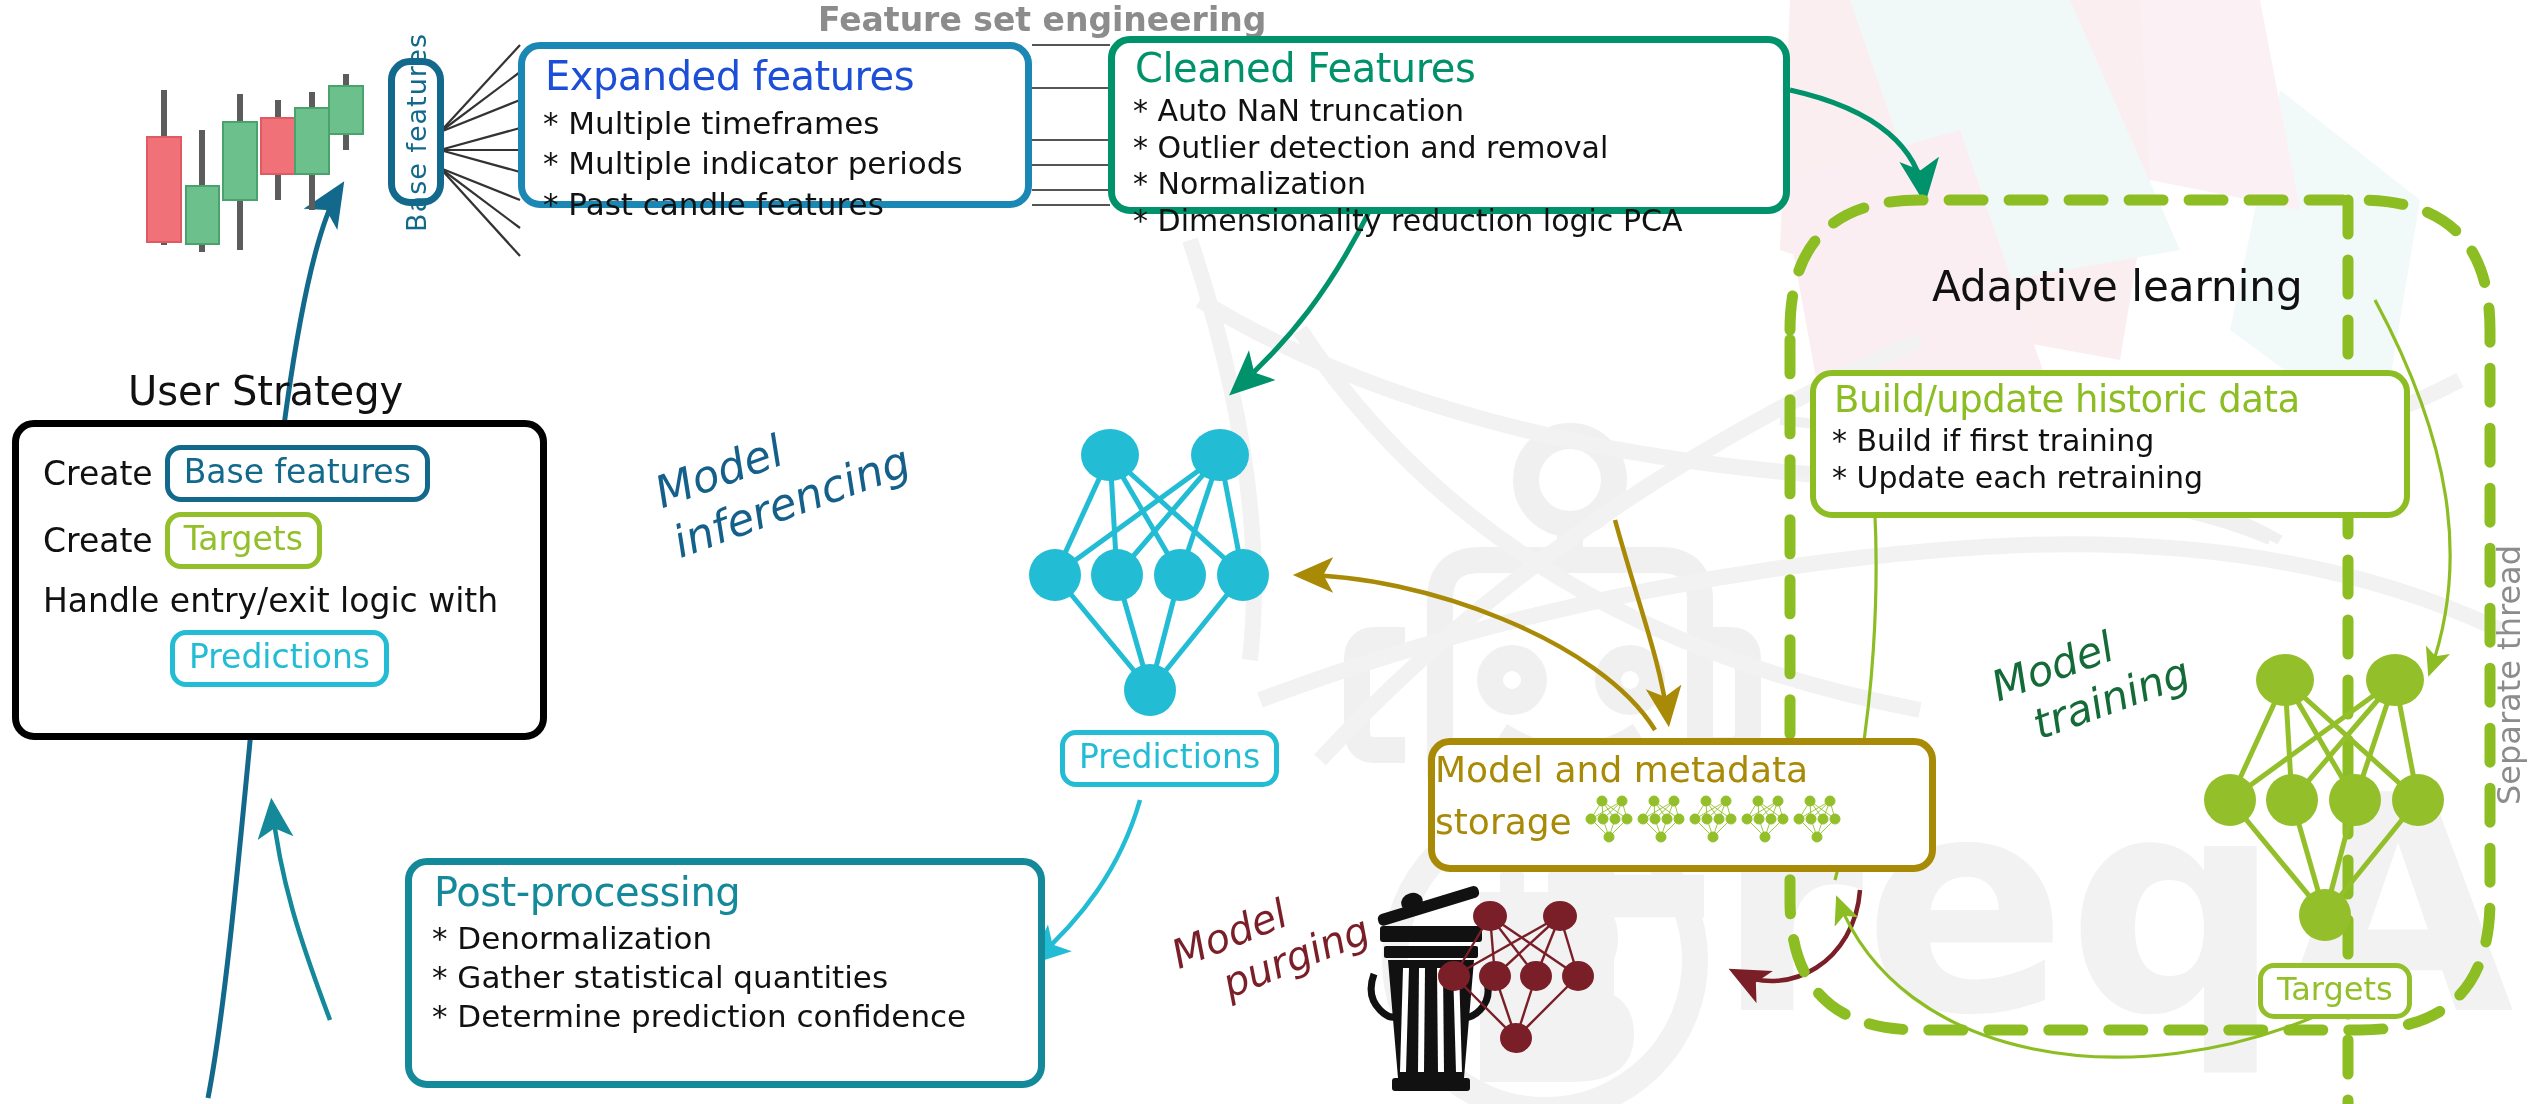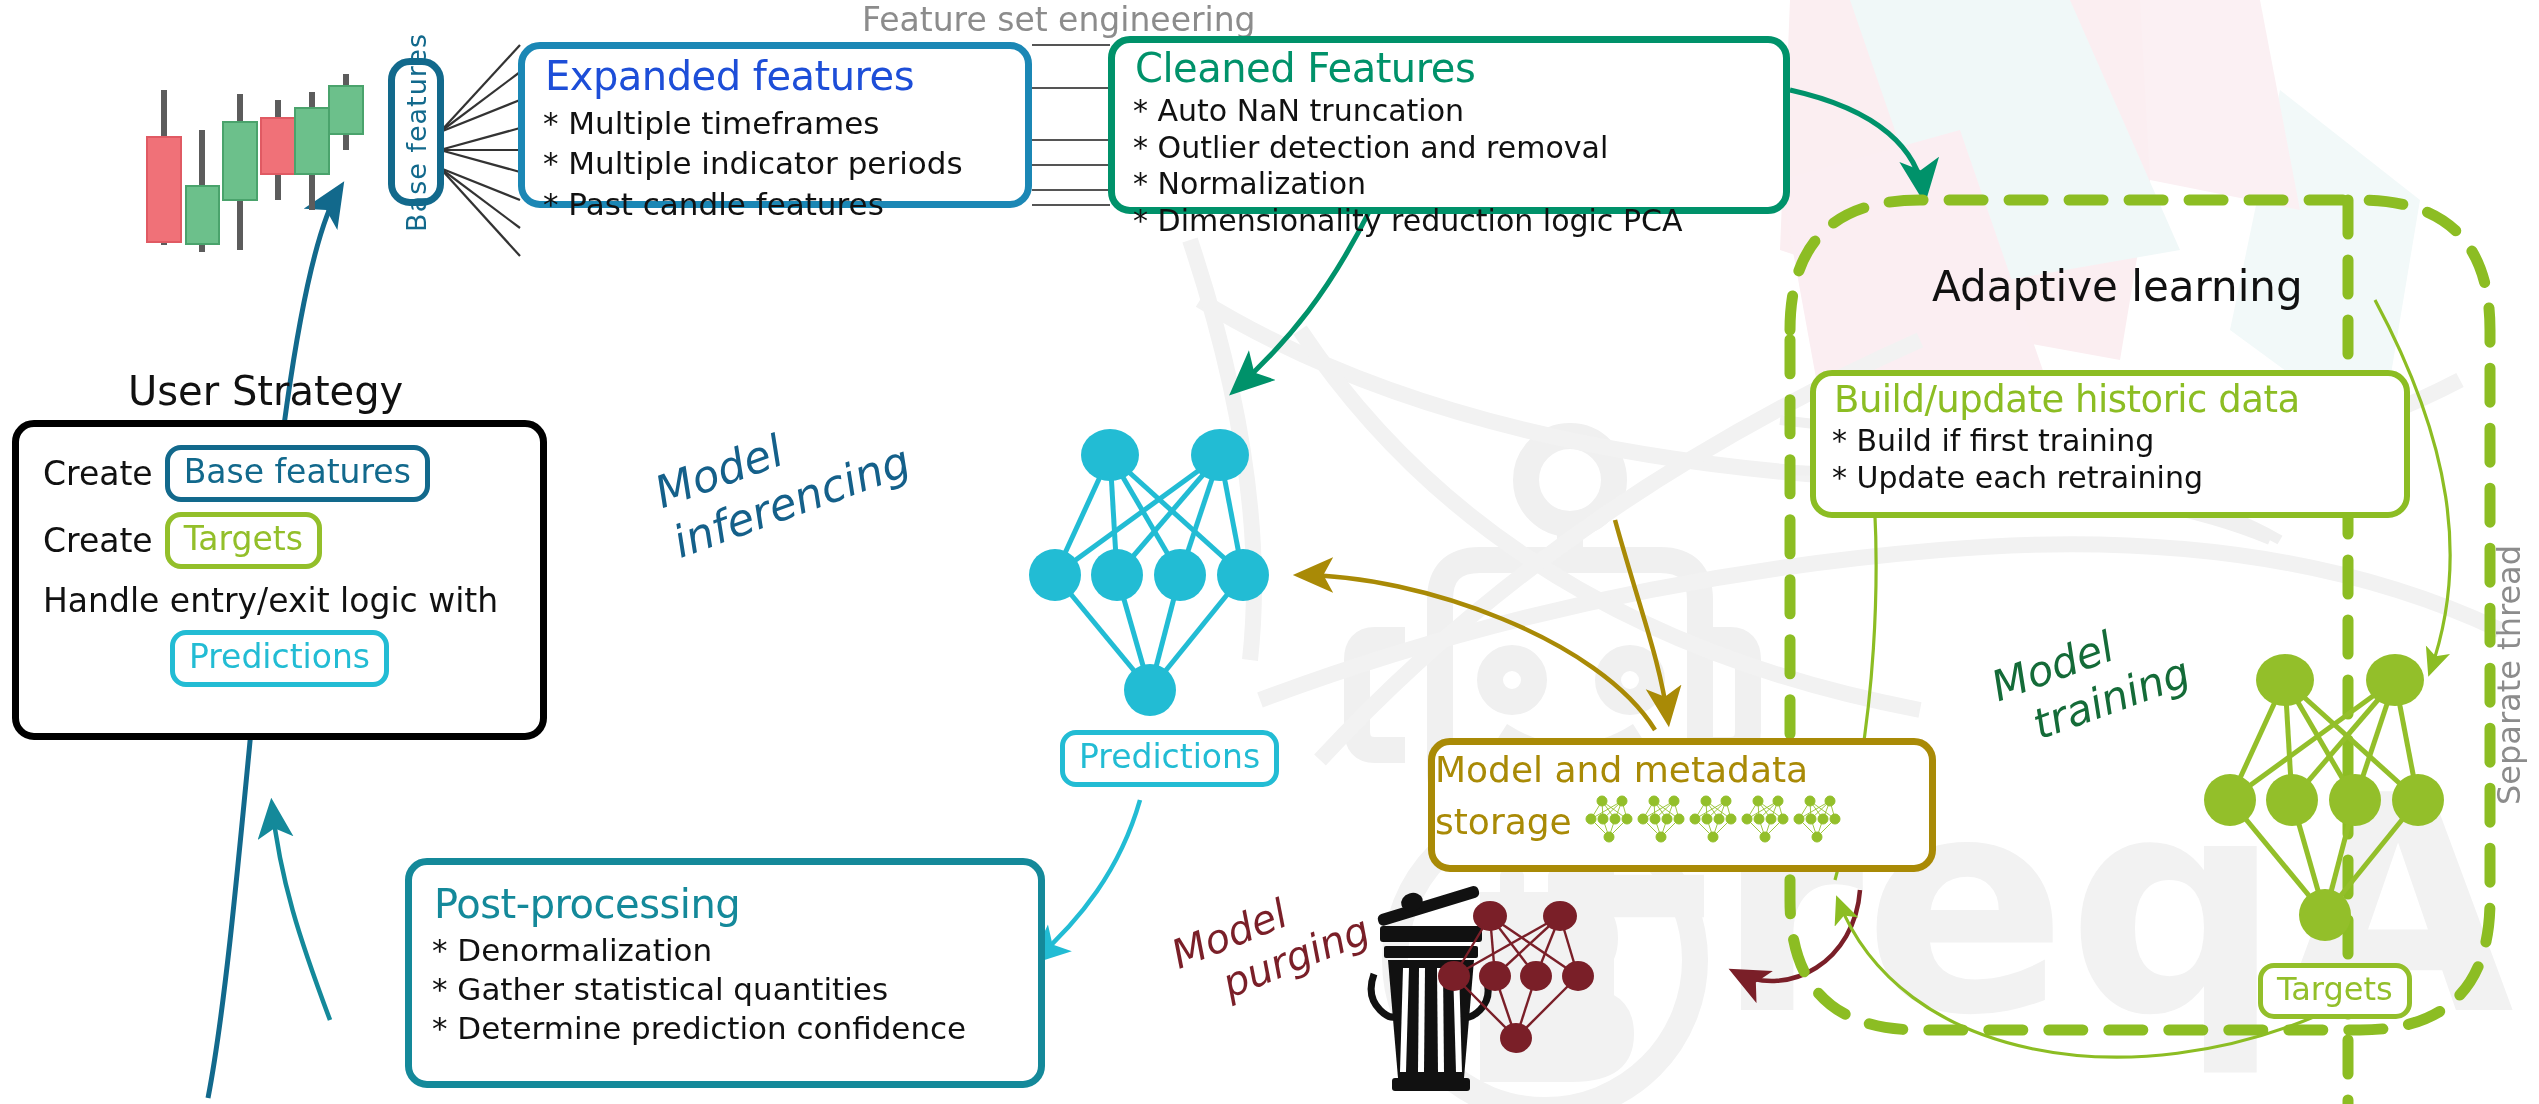--- a/index.html
+++ b/index.html
@@ -166,21 +166,21 @@
         </g>
         <rect x="7" y="67" width="34" height="105" fill="#f07178" stroke="#e05a63" stroke-width="2"></rect>
         <rect x="46" y="116" width="33" height="58" fill="#6cc08b" stroke="#4aa36c" stroke-width="2"></rect>
         <rect x="83" y="52" width="34" height="78" fill="#6cc08b" stroke="#4aa36c" stroke-width="2"></rect>
         <rect x="121" y="48" width="34" height="56" fill="#f07178" stroke="#e05a63" stroke-width="2"></rect>
         <rect x="155" y="38" width="34" height="66" fill="#6cc08b" stroke="#4aa36c" stroke-width="2"></rect>
         <rect x="189" y="16" width="34" height="48" fill="#6cc08b" stroke="#4aa36c" stroke-width="2"></rect>
       </svg>
     </div>
 
-    <div class="abs lbl-grey" style="left:862px;top:0px;font-size:33px;">Feature set engineering</div>
+    <div class="abs lbl-grey" style="left:818px;top:0px;font-size:33px;font-weight:bold;">Feature set engineering</div>
 
     <div class="box r abs" style="left:388px;top:58px;width:56px;height:148px;border:7px solid #12698c;
                 display:flex;align-items:center;justify-content:center;">
       <div class="vert" style="color:#12698c;font-size:27px;letter-spacing:1px;white-space:nowrap;">Base features</div>
     </div>
 
     <div class="box r abs" style="left:518px;top:42px;width:514px;height:166px;border:7px solid #1b87b5;padding:6px 18px;">
       <div class="title" style="color:#1d4ed8;font-size:40px;margin:-2px 0 4px 2px;">Expanded features</div>
       <div class="bullets" style="font-size:31px;">
         <div>* Multiple timeframes</div>
@@ -248,21 +248,21 @@
           <ellipse cx="115" cy="265" rx="26" ry="26"></ellipse>
         </g>
       </svg>
     </div>
 
     <div class="abs" style="left:1060px;top:730px;">
       <span class="pill" style="border:5px solid #22bcd4;color:#22bcd4;font-size:33px;">Predictions</span>
     </div>
 
     <div class="box r abs" style="left:405px;top:858px;width:640px;height:230px;border:7px solid #14899a;padding:4px 20px;">
-      <div class="title" style="color:#14899a;font-size:40px;margin:12px 0 4px 2px;">Post-processing</div>
+      <div class="title" style="color:#14899a;font-size:40px;margin:0 0 4px 2px;">Post-processing</div>
       <div class="bullets" style="font-size:31px;line-height:1.25;">
         <div>* Denormalization</div>
         <div>* Gather statistical quantities</div>
         <div>* Determine prediction confidence</div>
       </div>
     </div>
 
     <div class="abs" style="left:1165px;top:935px;transform:rotate(-22deg);transform-origin:left top;
                 color:#7a1f28;font-size:40px;font-style:italic;line-height:1.15;">
       <div>Model</div>

